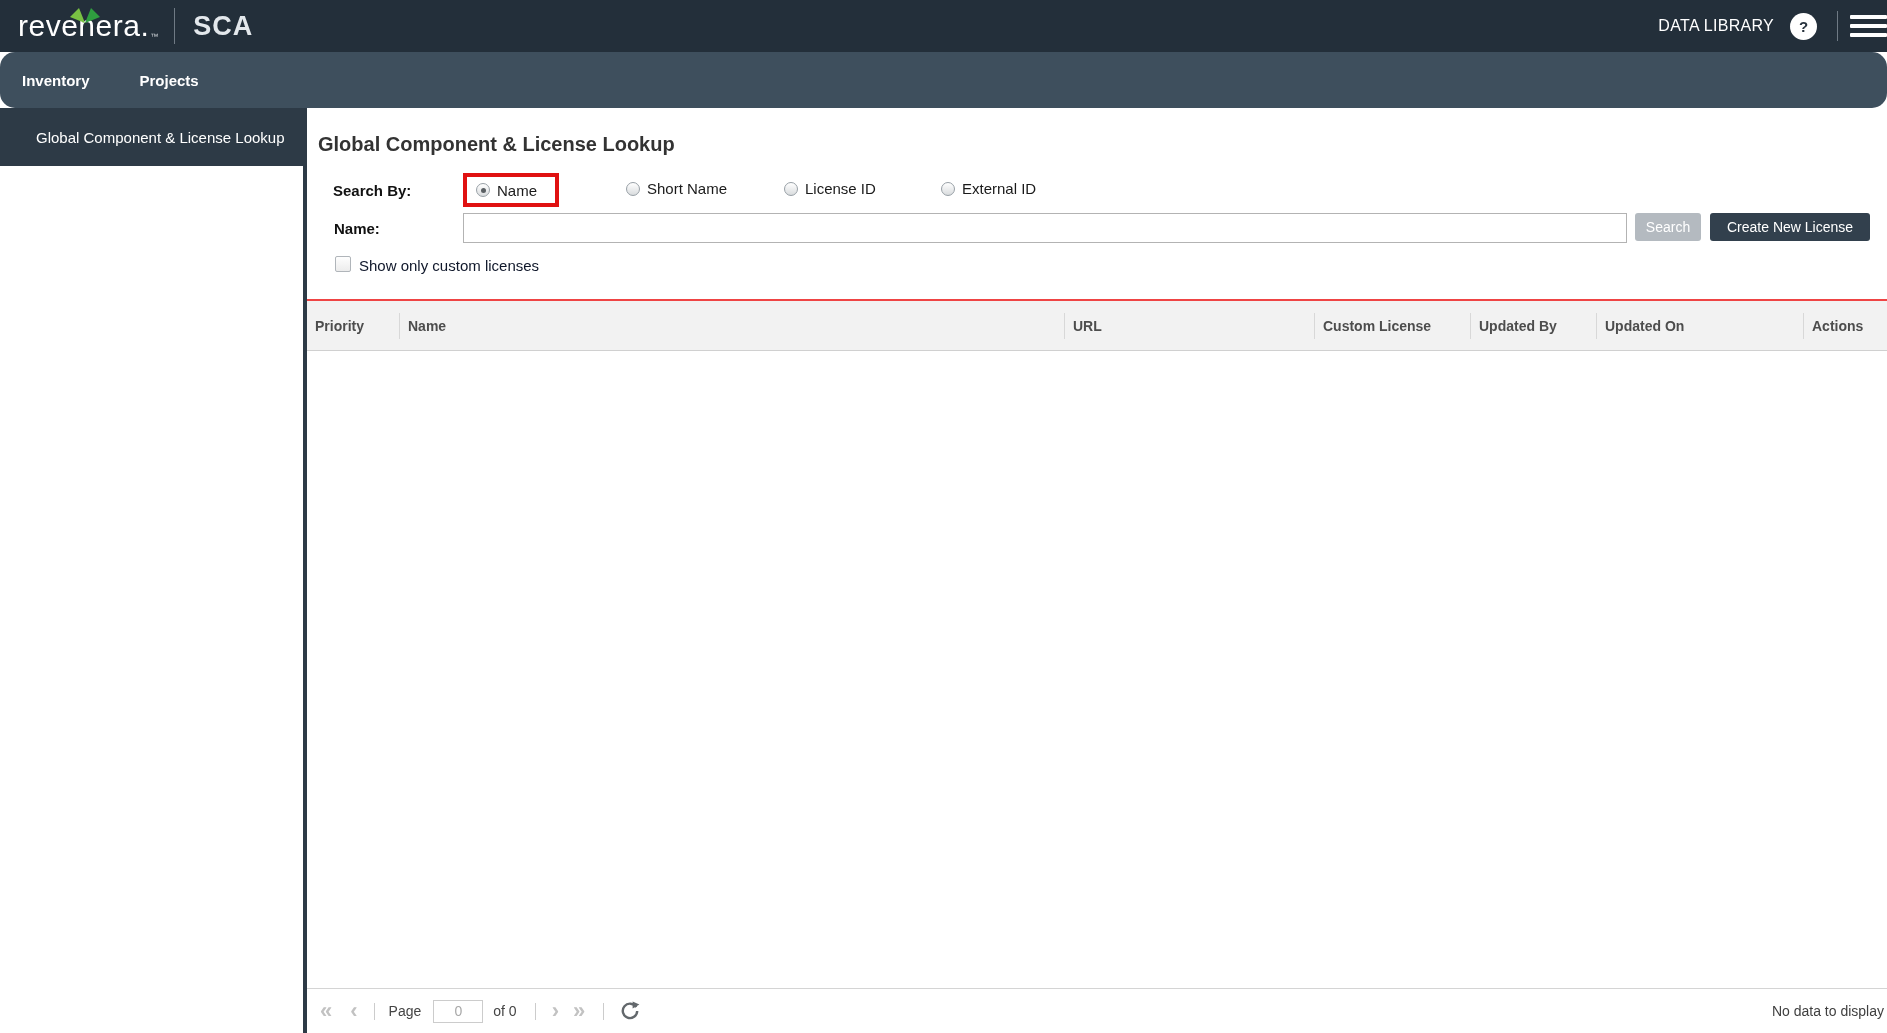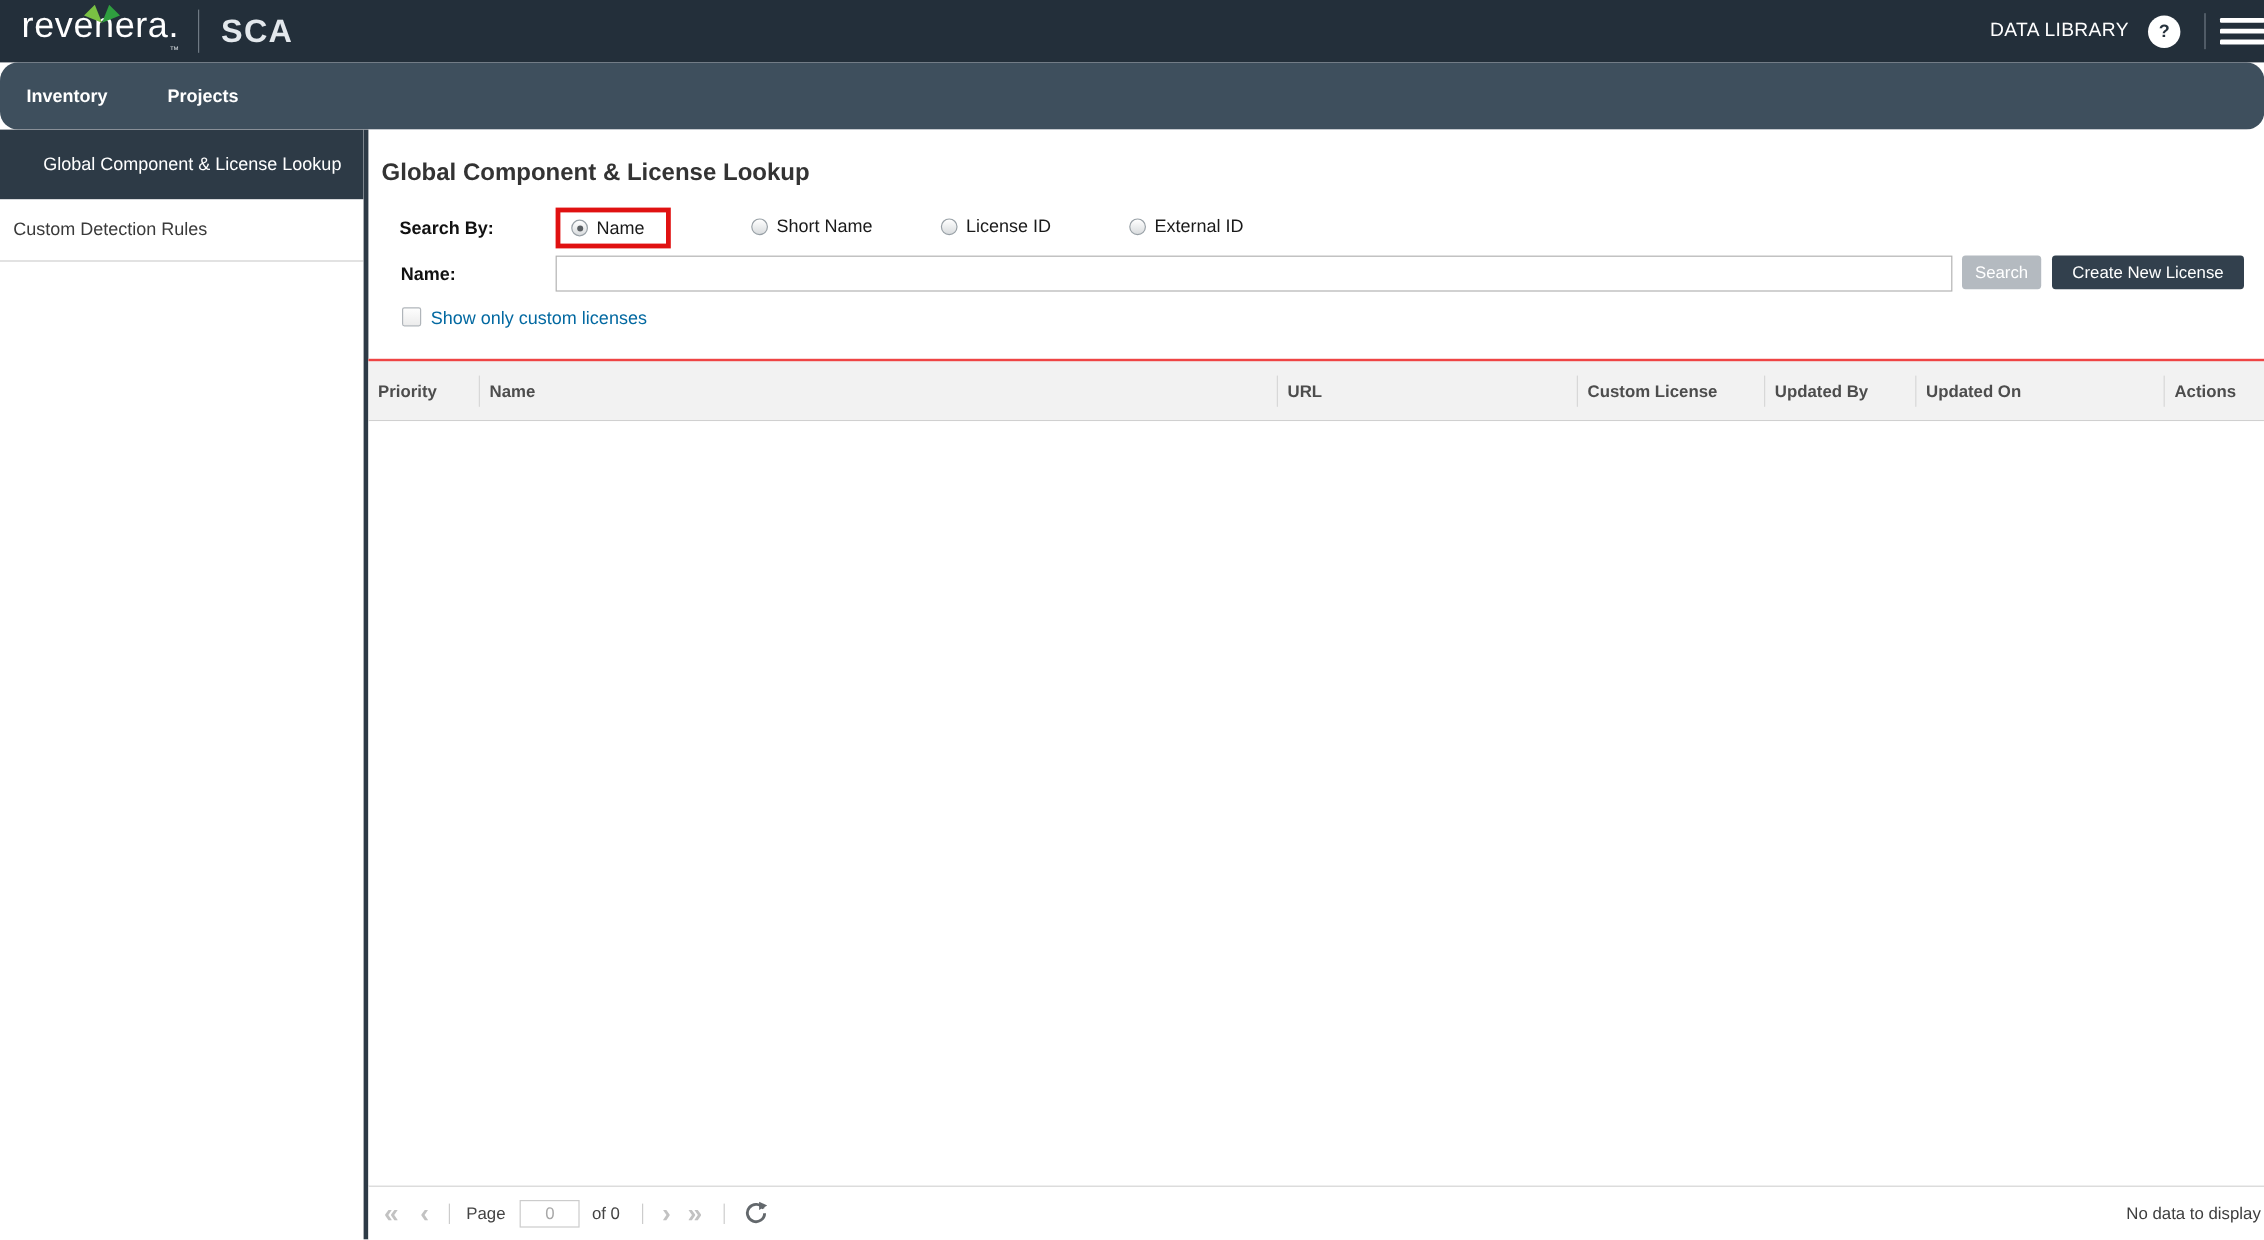--- a/index.html
+++ b/index.html
@@ -1,21 +1,21 @@
 <!DOCTYPE html>
 <html><head>
 <meta charset="utf-8">
 <style>
   * { margin:0; padding:0; box-sizing:border-box; }
   html,body { width:1887px; height:1033px; overflow:hidden; background:#fff;
               font-family:"Liberation Sans", sans-serif; }
 
   
   .app-header { height:52px; background:#232f3a; display:flex; align-items:center; overflow:hidden; }
-  .logo { position:relative; margin-left:18px; display:flex; align-items:flex-end;flex-direction:column; }
+  .logo { position:relative; margin-left:18px; display:flex; align-items:flex-end; }
   .logo-text { color:#fff; font-size:30px; letter-spacing:.5px; }
   .logo-tm { color:#cfd4d8; font-size:8px; margin-left:1px; transform:translateY(-2px); }
   .leaf { position:absolute; left:50px; top:-1px; }
   .logo-divider { width:1px; height:36px; background:#6f7a84; margin:0 18px 0 16px; }
   .product-name { color:#e3e8ec; font-size:27px; font-weight:700; letter-spacing:1px; }
   .header-spacer { flex:1; }
   .data-library { color:#fff; font-size:16px; letter-spacing:.3px; margin-right:16px; }
   .help-circle { width:27px; height:27px; border-radius:50%; background:#fff; display:flex;
                  align-items:center; justify-content:center; margin-right:20px; cursor:pointer; }
   .help-circle span { color:#27323d; font-weight:bold; font-size:15px; }
@@ -65,21 +65,21 @@
 
   .name-input { position:absolute; left:156px; top:57px; width:1164px; height:30px;
                 border:1px solid #b3b3b3; font-size:14px; padding:0 6px; color:#333; }
   .btn { position:absolute; top:57px; height:28px; border:none; border-radius:3px;
          color:#fff; font-size:14px; font-family:"Liberation Sans",sans-serif; cursor:pointer; }
   .btn-search { left:1328px; width:66px; background:#b4bac0; }
   .btn-create { left:1403px; width:160px; background:#32404d; }
 
   .checkbox { position:absolute; left:28px; top:100px; width:16px; height:16px;
               border:1px solid #b0b5ba; border-radius:2px; background:linear-gradient(#fefefe,#ececec); cursor:pointer; }
-  .checkbox-label { position:absolute; left:52px; top:101px; font-size:15px; color:#0369a1; }
+  .checkbox-label { position:absolute; left:52px; top:101px; font-size:15px; color:#0f172a; }
 
   
   .table-header { height:52px; background:#f2f2f2; border-top:2px solid #ef4444;
                   border-bottom:1px solid #d0d0d0; display:flex; align-items:center; }
   .th { font-size:14px; font-weight:bold; color:#4d4d4d; padding-left:8px;
         border-right:1px solid #d8d8d8; height:26px; display:flex; align-items:center; cursor:pointer; }
   .th:last-child { border-right:none; }
   .col-priority { width:93px; } .col-name { width:665px; } .col-url { width:250px; }
   .col-custom { width:156px; } .col-updatedby { width:126px; } .col-updatedon { width:207px; }
   .col-actions { flex:1; }
@@ -128,21 +128,20 @@
 
 <div class="app-nav">
   <span class="nav-item first">Inventory</span>
   <span class="nav-item second">Projects</span>
 </div>
 
 <div class="content">
 
   <div class="sidebar">
     <div class="side-item active">Global Component &amp; License Lookup</div>
-    <div class="side-item">Custom Detection Rules</div>
   </div>
 
   <div class="main">
 
     <div class="page-title">Global Component &amp; License Lookup</div>
 
 
     <div class="search-panel">
       <span class="lbl searchby-label">Search By:</span>
 

